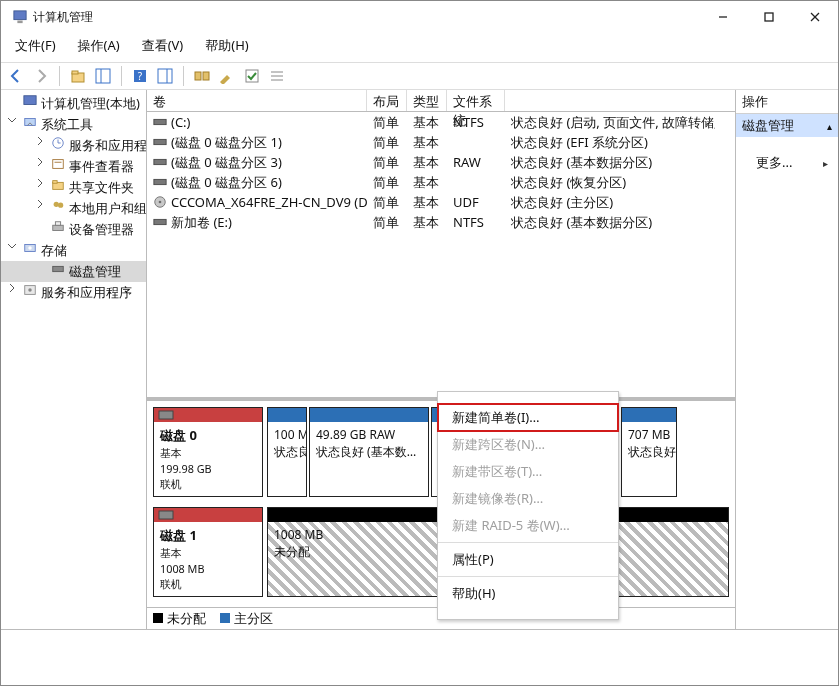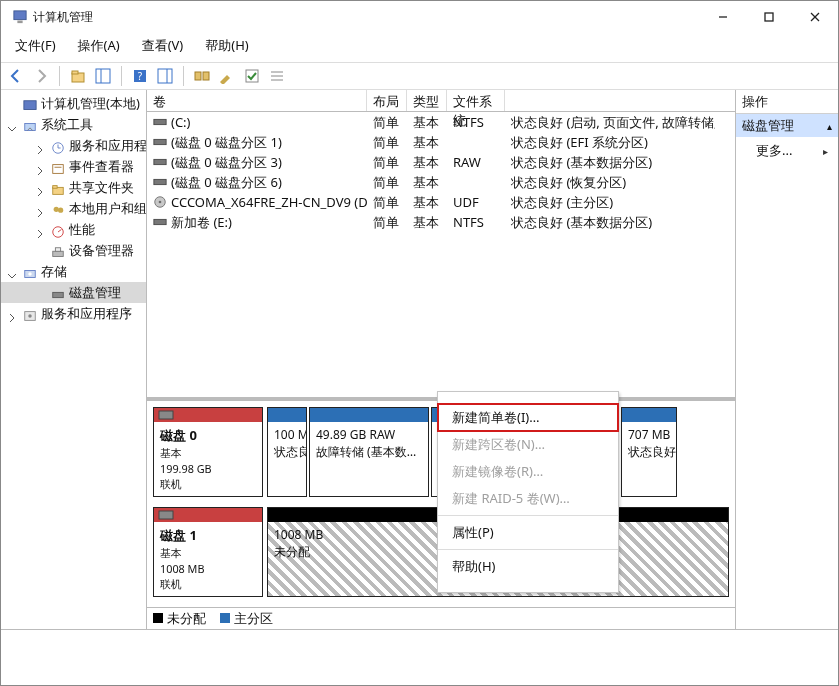--- a/index.html
+++ b/index.html
@@ -13,21 +13,21 @@
 
 .menubar{display:flex;gap:14px;padding:1px 10px 5px;font-size:13px}
 .menubar span{padding:2px 4px}
 
 .toolbar{display:flex;align-items:center;height:28px;padding:2px 4px;border-bottom:1px solid #ddd;border-top:1px solid #ddd;gap:3px}
 .tbicon{width:22px;height:22px;display:flex;align-items:center;justify-content:center;color:#4a6b99}
 .sep{width:0;height:20px;border-left:1px solid #ccc;margin:0 4px}
 
 .body{flex:1;display:flex;min-height:0}
 .treepane{width:146px;border-right:1px solid #bbb;padding:3px 0;overflow:hidden;font-size:13px}
-.node{display:flex;align-items:flex-end;gap:4px;padding:1px 0;white-space:nowrap}
+.node{display:flex;align-items:flex-start;gap:4px;padding:1px 0;white-space:nowrap}
 .node svg,.node .picon{width:14px;height:14px;flex-shrink:0}
 .chev{width:14px;display:inline-flex;align-items:center;justify-content:center;flex-shrink:0}
 .chev svg{width:10px;height:10px}
 .indent1{padding-left:4px}.indent3{padding-left:32px}
 .selnode{background:#d9d9d9}
 
 .midpane{flex:1;border-right:1px solid #bbb;display:flex;flex-direction:column;min-width:0}
 .volgrid{flex:1;min-height:0;overflow:hidden;font-size:13px}
 .volhdr{display:flex;background:#fff;border-bottom:1px solid #bbb;height:22px}
 .volhdr div{border-right:1px solid #ddd;padding:2px 6px;flex-shrink:0}
@@ -47,21 +47,21 @@
 .hatch{background:repeating-linear-gradient(45deg,#bbb 0 4px,#fff 4px 8px)}
 .slot small{display:block;font-size:12px;white-space:nowrap}
 
 .legend{border-top:1px solid #bbb;padding:2px 6px;display:flex;gap:14px;font-size:13px;height:22px;align-items:center}
 .swatch{width:10px;height:10px;display:inline-block;margin-right:4px}
 
 .rightpane{width:102px;display:flex;flex-direction:column;font-size:13px}
 .rhdr{padding:2px 6px;border-bottom:1px solid #d0d0d0}
 .rsel{background:#cfe2ff;padding:2px 6px;display:flex;justify-content:space-between;align-items:center}
 .rsel .upa{font-size:10px}
-.ritem{padding:4px 10px 4px 20px;display:flex;align-items:center;gap:4px}
+.ritem{padding:16px 10px 4px 20px;display:flex;align-items:center;gap:4px}
 .ritem::after{content:"\25B8";margin-left:auto;font-size:10px;color:#333}
 
 .ctxmenu{position:absolute;left:436px;top:390px;width:182px;background:#fff;border:1px solid #c6c6c6;box-shadow:1px 2px 3px rgba(0,0,0,.2);padding:12px 0;font-size:13px}
 .citem{padding:4px 14px;white-space:nowrap}
 .citem.dis{color:#a0a0a0}
 .cdiv{border-top:1px solid #dcdcdc;margin:3px 0}
 .hilite{outline:2px solid #d11b1b;outline-offset:-1px}
 
 .statusbar{height:56px;border-top:1px solid #bbb;background:#fff}
 </style>
@@ -230,32 +230,20 @@
           <span class="chev">
             <svg viewBox="0 0 10 10">
               <path d="M3 1l4 4-4 4" stroke="#555" fill="none"></path>
             </svg>
           </span>
           <svg viewBox="0 0 16 16">
             <circle cx="6" cy="6" r="3" fill="#c9a94d"></circle>
             <circle cx="11" cy="7" r="3" fill="#c9a94d"></circle>
           </svg>
           <span>本地用户和组</span>
-        </div>
-      <div class="node indent3">
-          <span class="chev">
-            <svg viewBox="0 0 10 10">
-              <path d="M3 1l4 4-4 4" stroke="#555" fill="none"></path>
-            </svg>
-          </span>
-          <svg viewBox="0 0 16 16">
-            <circle cx="8" cy="8" r="6" fill="none" stroke="#c33"></circle>
-            <line x1="8" y1="8" x2="12" y2="5" stroke="#c33"></line>
-          </svg>
-          <span>性能</span>
         </div>
       <div class="node indent3">
           <span class="chev"></span>
           <svg viewBox="0 0 16 16">
             <rect x="2" y="6" width="12" height="6" fill="#bbb" stroke="#777"></rect>
             <rect x="5" y="2" width="6" height="4" fill="#eee" stroke="#777"></rect>
           </svg>
           <span>设备管理器</span>
         </div>
       <div class="node indent1">
@@ -373,21 +361,21 @@
           </div>
           <div class="slots">
             <div class="slot" style="width:40px">
               <div class="bar"></div>
               <small>100 M</small>
               <small>状态良好</small>
             </div>
             <div class="slot" style="width:120px">
               <div class="bar"></div>
               <small>49.89 GB RAW</small>
-              <small>故障转储 (基本数…</small>
+              <small>状态良好 (基本数…</small>
             </div>
             <div class="slot" style="width:188px">
                 <div class="bar"></div>
               </div>
             <div class="slot" style="width:56px">
               <div class="bar"></div>
               <small>707 MB</small>
               <small>状态良好</small>
             </div>
           </div>
@@ -430,20 +418,21 @@
       <div class="ritem">更多...</div>
     </div>
 
   </div>
 
   <div class="statusbar"></div>
 
   <div class="ctxmenu">
     <div class="citem hilite">新建简单卷(I)…</div>
     <div class="citem dis">新建跨区卷(N)…</div>
+    <div class="citem dis">新建带区卷(T)…</div>
     <div class="citem dis">新建镜像卷(R)…</div>
     <div class="citem dis">新建 RAID-5 卷(W)…</div>
     <div class="cdiv"></div>
     <div class="citem">属性(P)</div>
     <div class="cdiv"></div>
     <div class="citem">帮助(H)</div>
   </div>
 
 </div>
 

